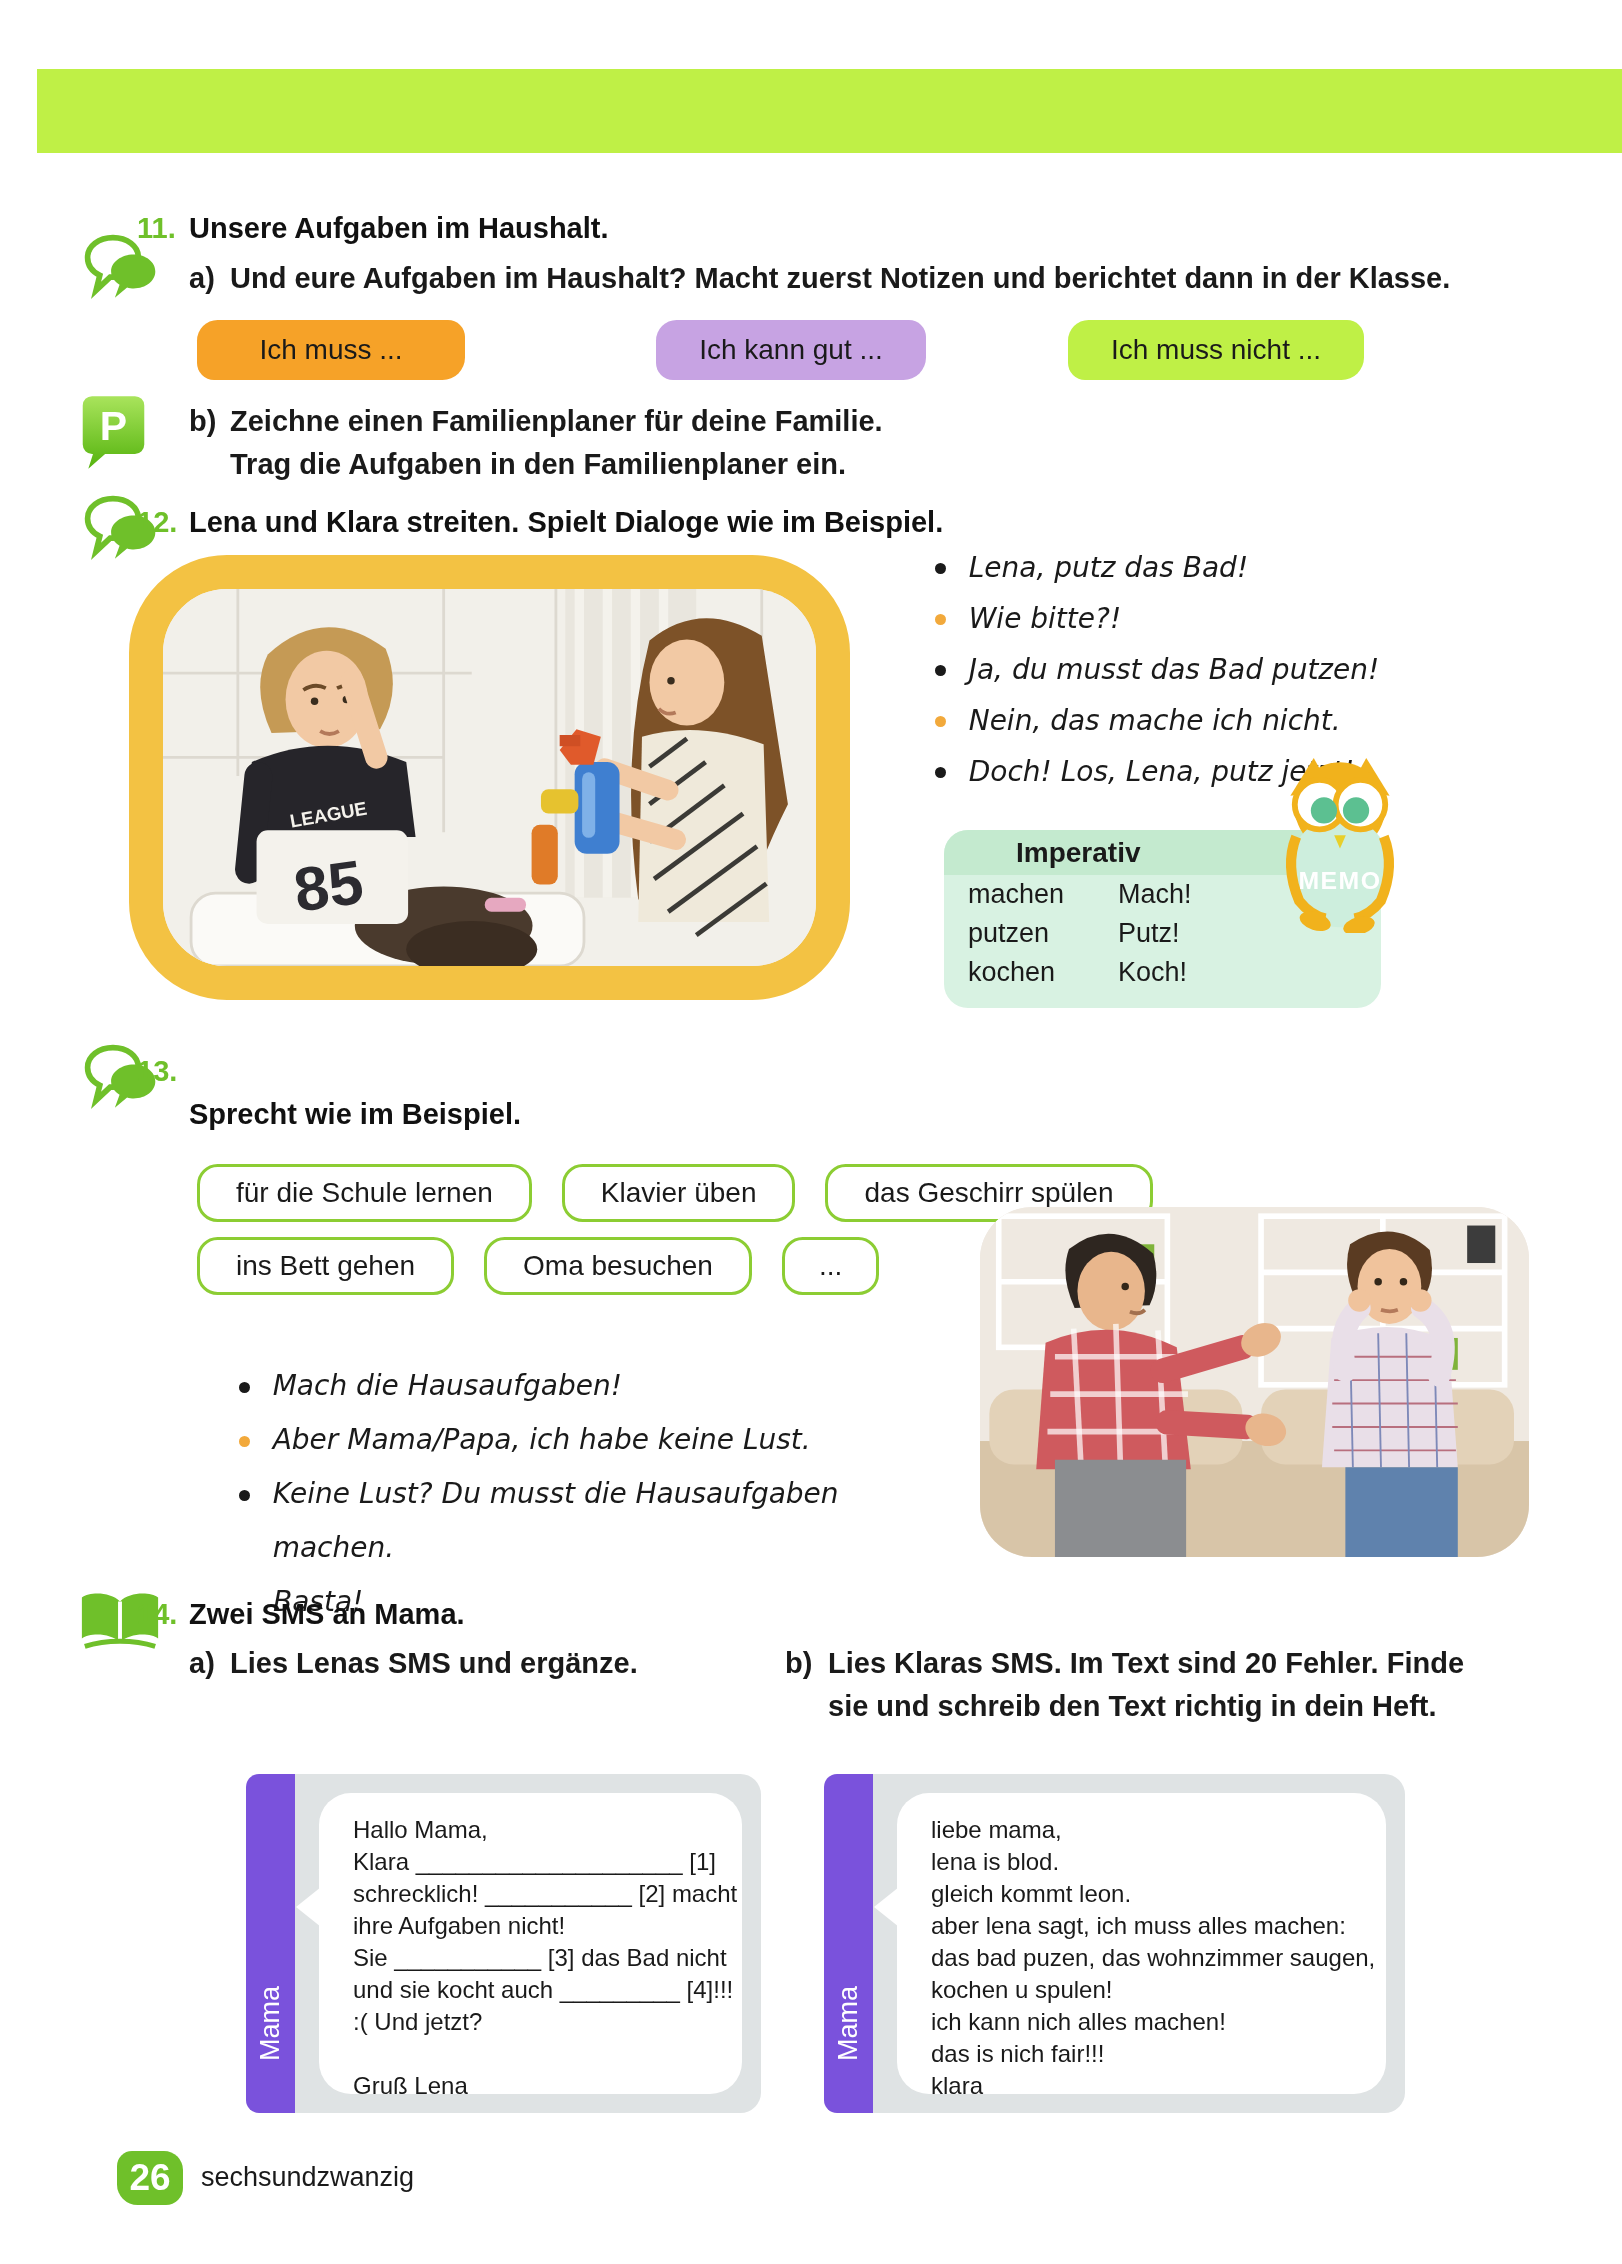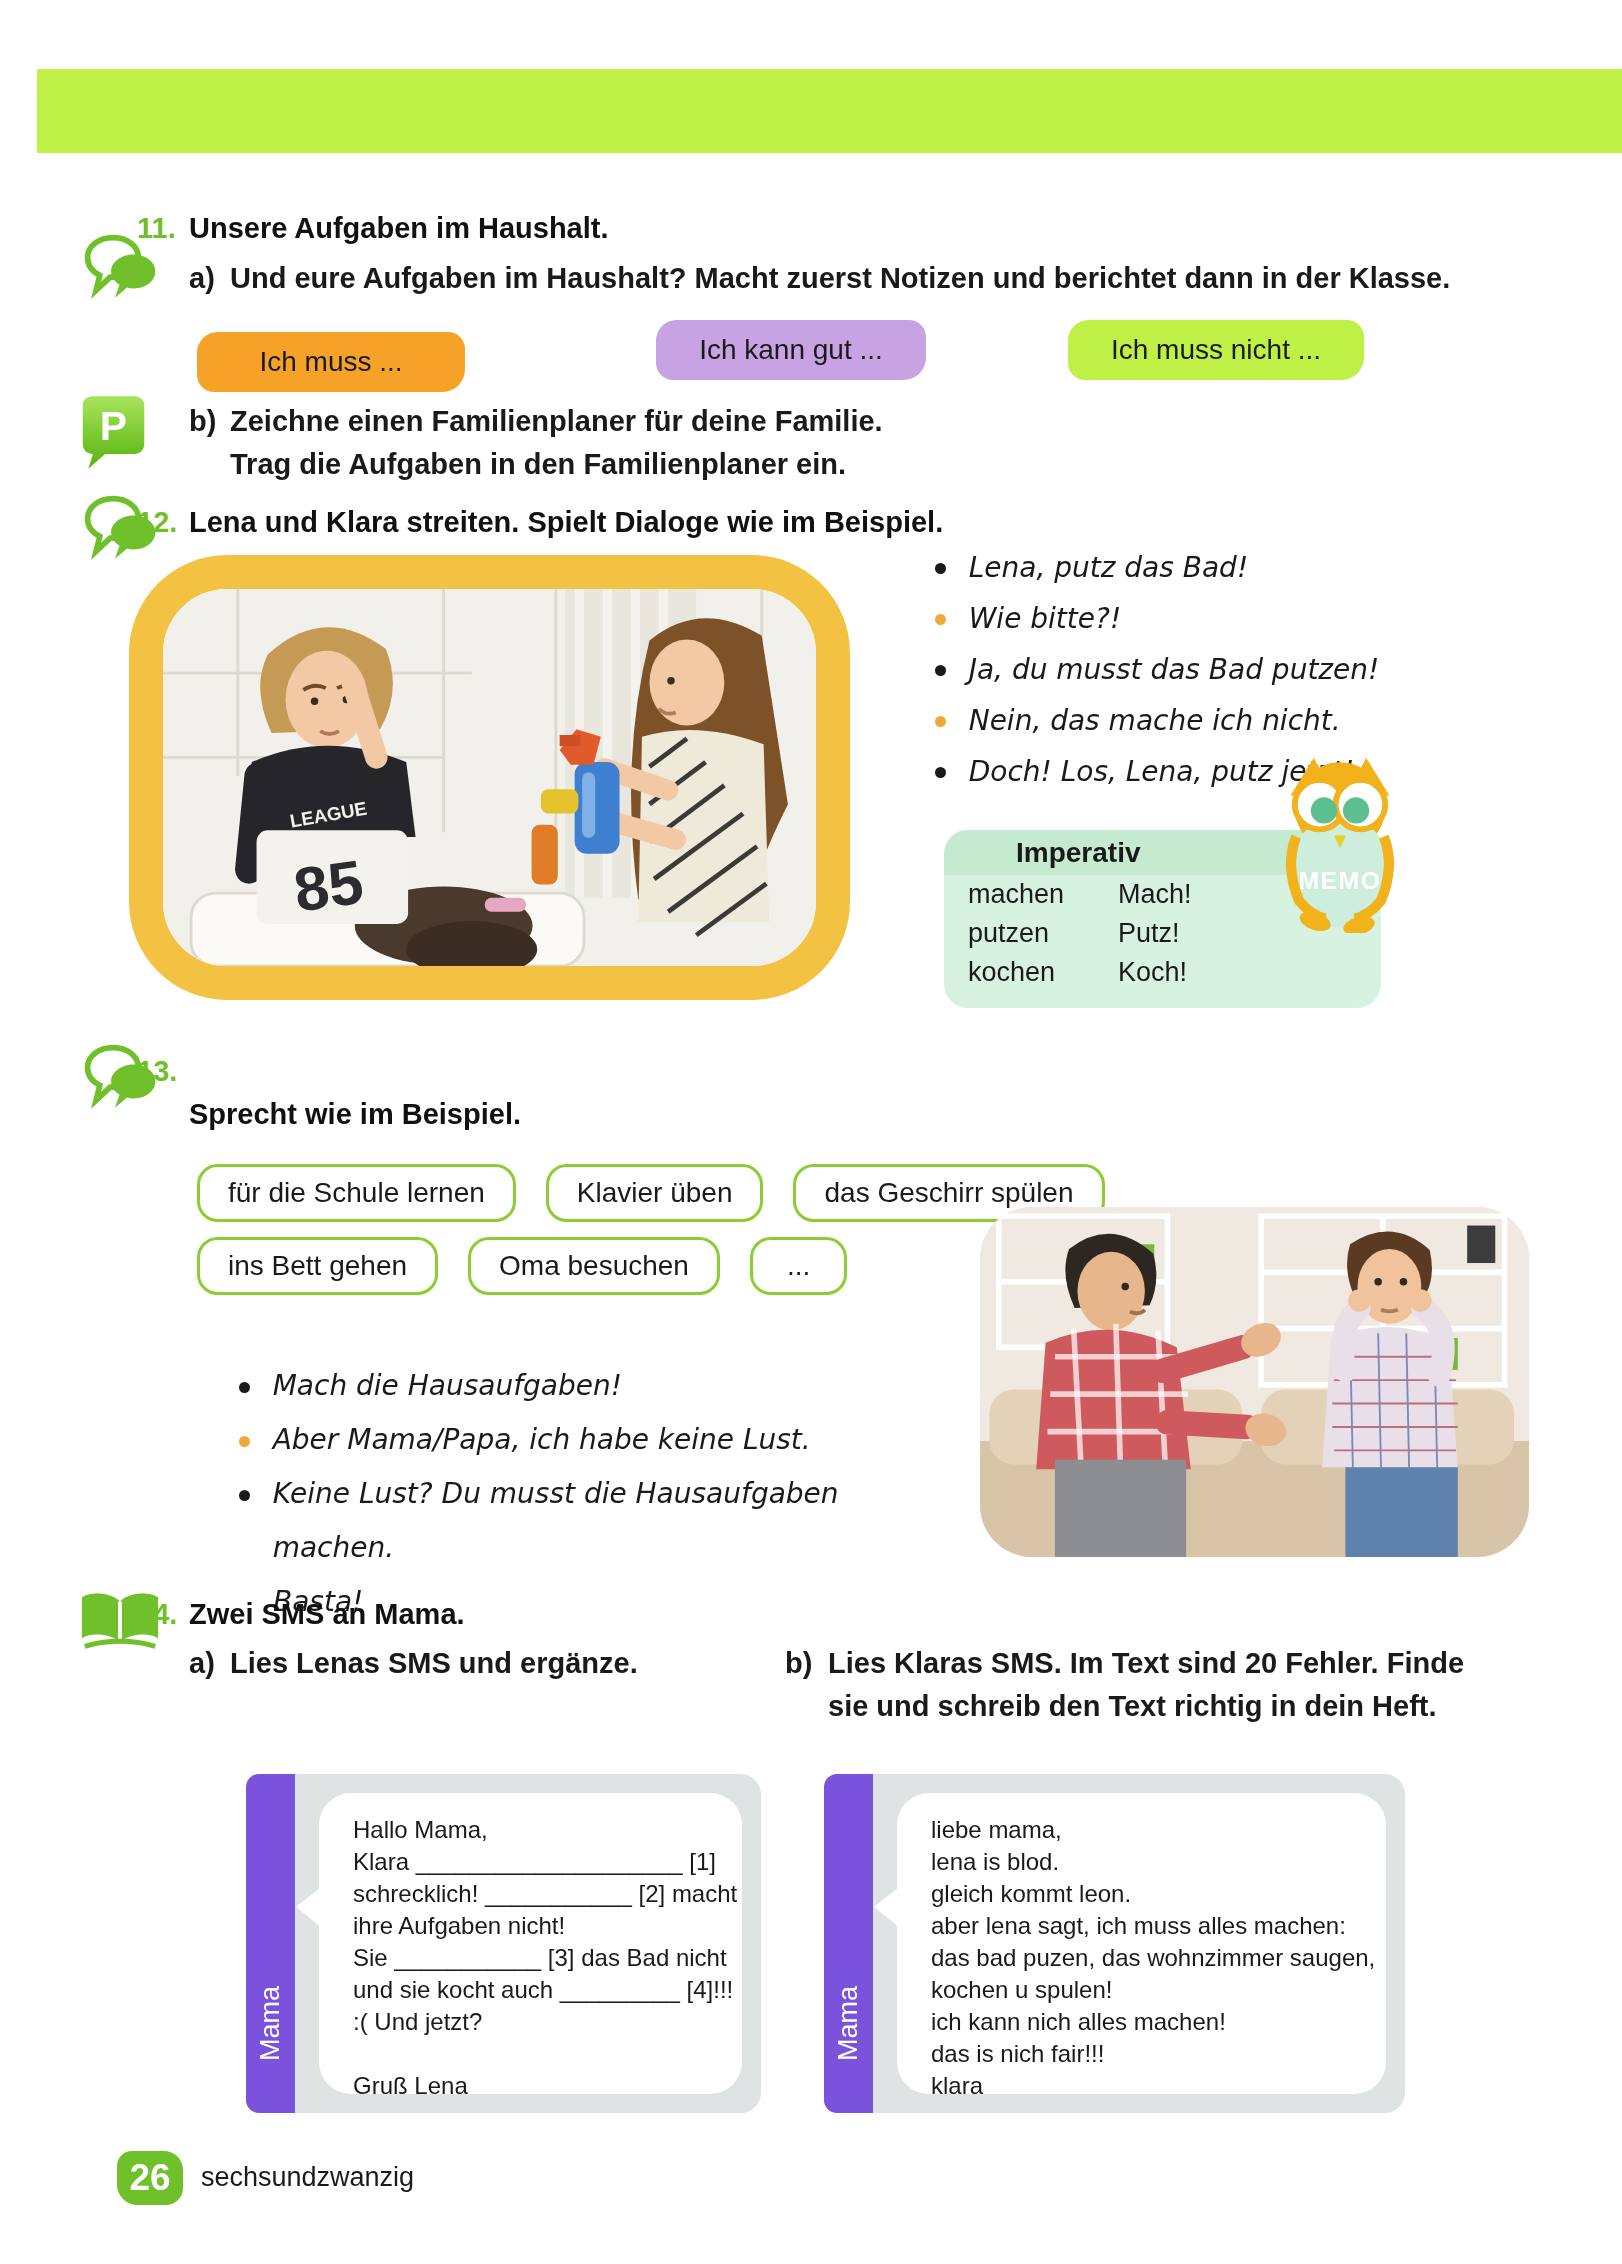--- a/index.html
+++ b/index.html
@@ -11,21 +11,21 @@
   .topbar{position:absolute;left:37px;top:69px;width:1585px;height:84px;background:var(--lime,#bff046);}
   
   .ex-num{position:absolute;font-size:29px;font-weight:bold;color:var(--green,#6fc02a);}
   .ex-title{position:absolute;font-size:29px;font-weight:bold;color:#111;white-space:nowrap;}
   .sub-label{position:absolute;font-size:29px;font-weight:bold;}
   .sub-text{position:absolute;font-size:29px;font-weight:bold;white-space:nowrap;}
   .icon{position:absolute;}
   
   .pill{position:absolute;top:320px;height:60px;display:flex;align-items:center;justify-content:center;
         font-size:28px;border-radius:20.6px 17px 22.5px 17px;}
-  .pill-orange{background:var(--orange,#f6a228);margin-top:12px;}
+  .pill-orange{background:var(--orange,#f6a228);}
   .pill-purple{background:var(--purple,#c7a3e3);}
   .pill-lime{background:var(--lime,#bff046);}
   
   .photo1{position:absolute;left:129px;top:555px;width:721px;height:445px;box-sizing:border-box;
           border:34px solid var(--photo-frame,#f3c243);border-radius:98px;overflow:hidden;background:#f2f0ea;}
   .photo1 svg{display:block;width:100%;height:100%;}
   .photo2{position:absolute;left:980px;top:1207px;width:549px;height:350px;border-radius:52px;overflow:hidden;background:#efe9e1;}
   .photo2 svg{display:block;width:100%;height:100%;}
   
   .dialog{position:absolute;}
@@ -37,21 +37,21 @@
   
   .memo{position:absolute;left:944px;top:830px;width:437px;height:178px;background:var(--mint-light,#d8f2e2);border-radius:24px;}
   .memo-head{height:45px;background:var(--mint-dark,#c4eacf);border-radius:24px 24px 0 0;
              display:flex;align-items:center;}
   .memo-head span{margin-left:72px;font-size:28px;font-weight:bold;}
   .memo-row{display:flex;padding-left:24px;font-size:27px;line-height:39px;align-items:flex-end;}
   .memo-row .c1{width:150px;}
   .owl{position:absolute;left:1267px;top:755px;width:146px;height:178px;}
   
   .chip-row{position:absolute;display:flex;gap:30px;}
-  .chip{display:inline-flex;align-items:center;justify-content:center;height:52px;padding:0 28px;
+  .chip{display:inline-flex;align-items:center;justify-content:center;height:52px;padding:0 36px;
         border:3.7px solid var(--chip-border,#8ccd33);border-radius:20.6px;background:#fff;font-size:28px;white-space:nowrap;}
   
   .sms{position:absolute;top:1774px;height:339px;}
   .sms-bar{position:absolute;left:0;top:0;bottom:0;width:49px;background:var(--sms-purple,#7a52dc);border-radius:13px 0 0 13px;}
   .sms-panel{position:absolute;left:49px;top:0;right:0;bottom:0;background:var(--sms-gray,#dfe3e4);border-radius:0 20.6px 20.6px 0;}
   .sms-bubble{position:absolute;left:73px;top:19px;right:19px;bottom:19px;background:#fff;border-radius:32px;}
   .sms-bubble::before{content:"";position:absolute;left:-23.4px;top:94px;width:0;height:0;
         border-top:20.6px solid transparent;border-bottom:20.6px solid transparent;border-right:25px solid #fff;}
   .sms-text{position:absolute;left:34px;top:20.6px;right:15px;bottom:11.2px;font-size:24px;line-height:32px;}
   .sms-line{min-height:32px;white-space:nowrap;}

